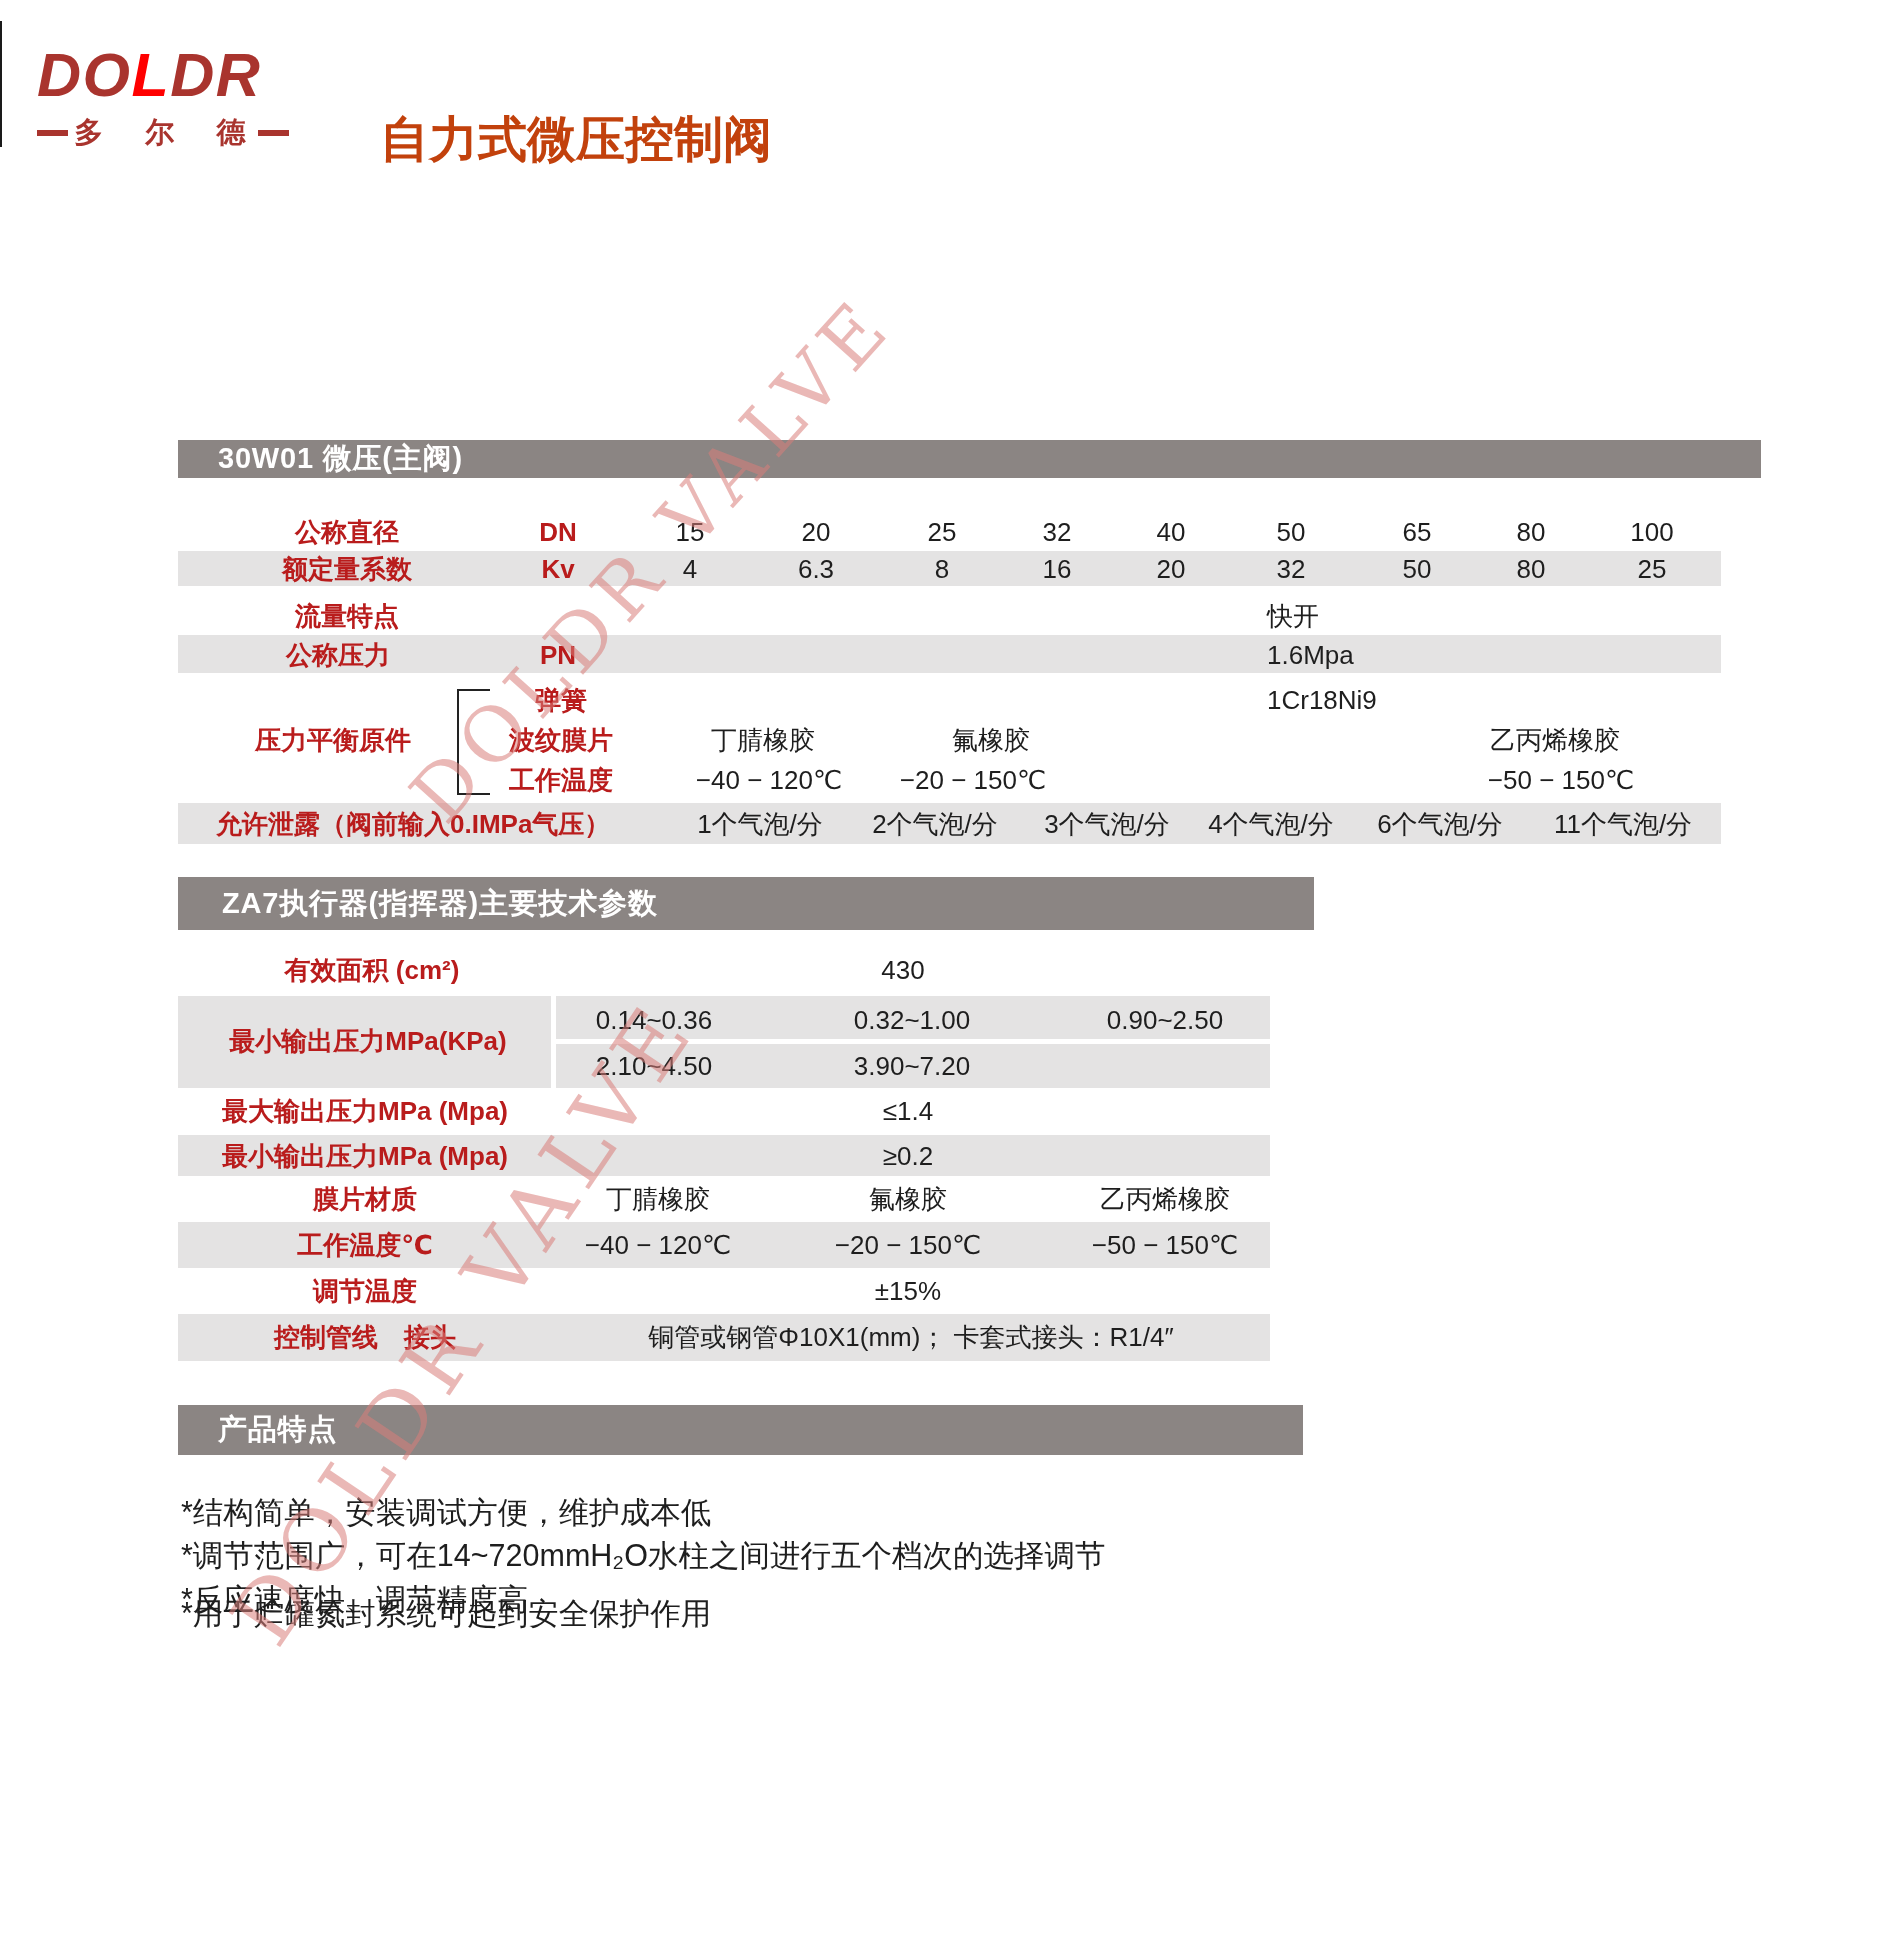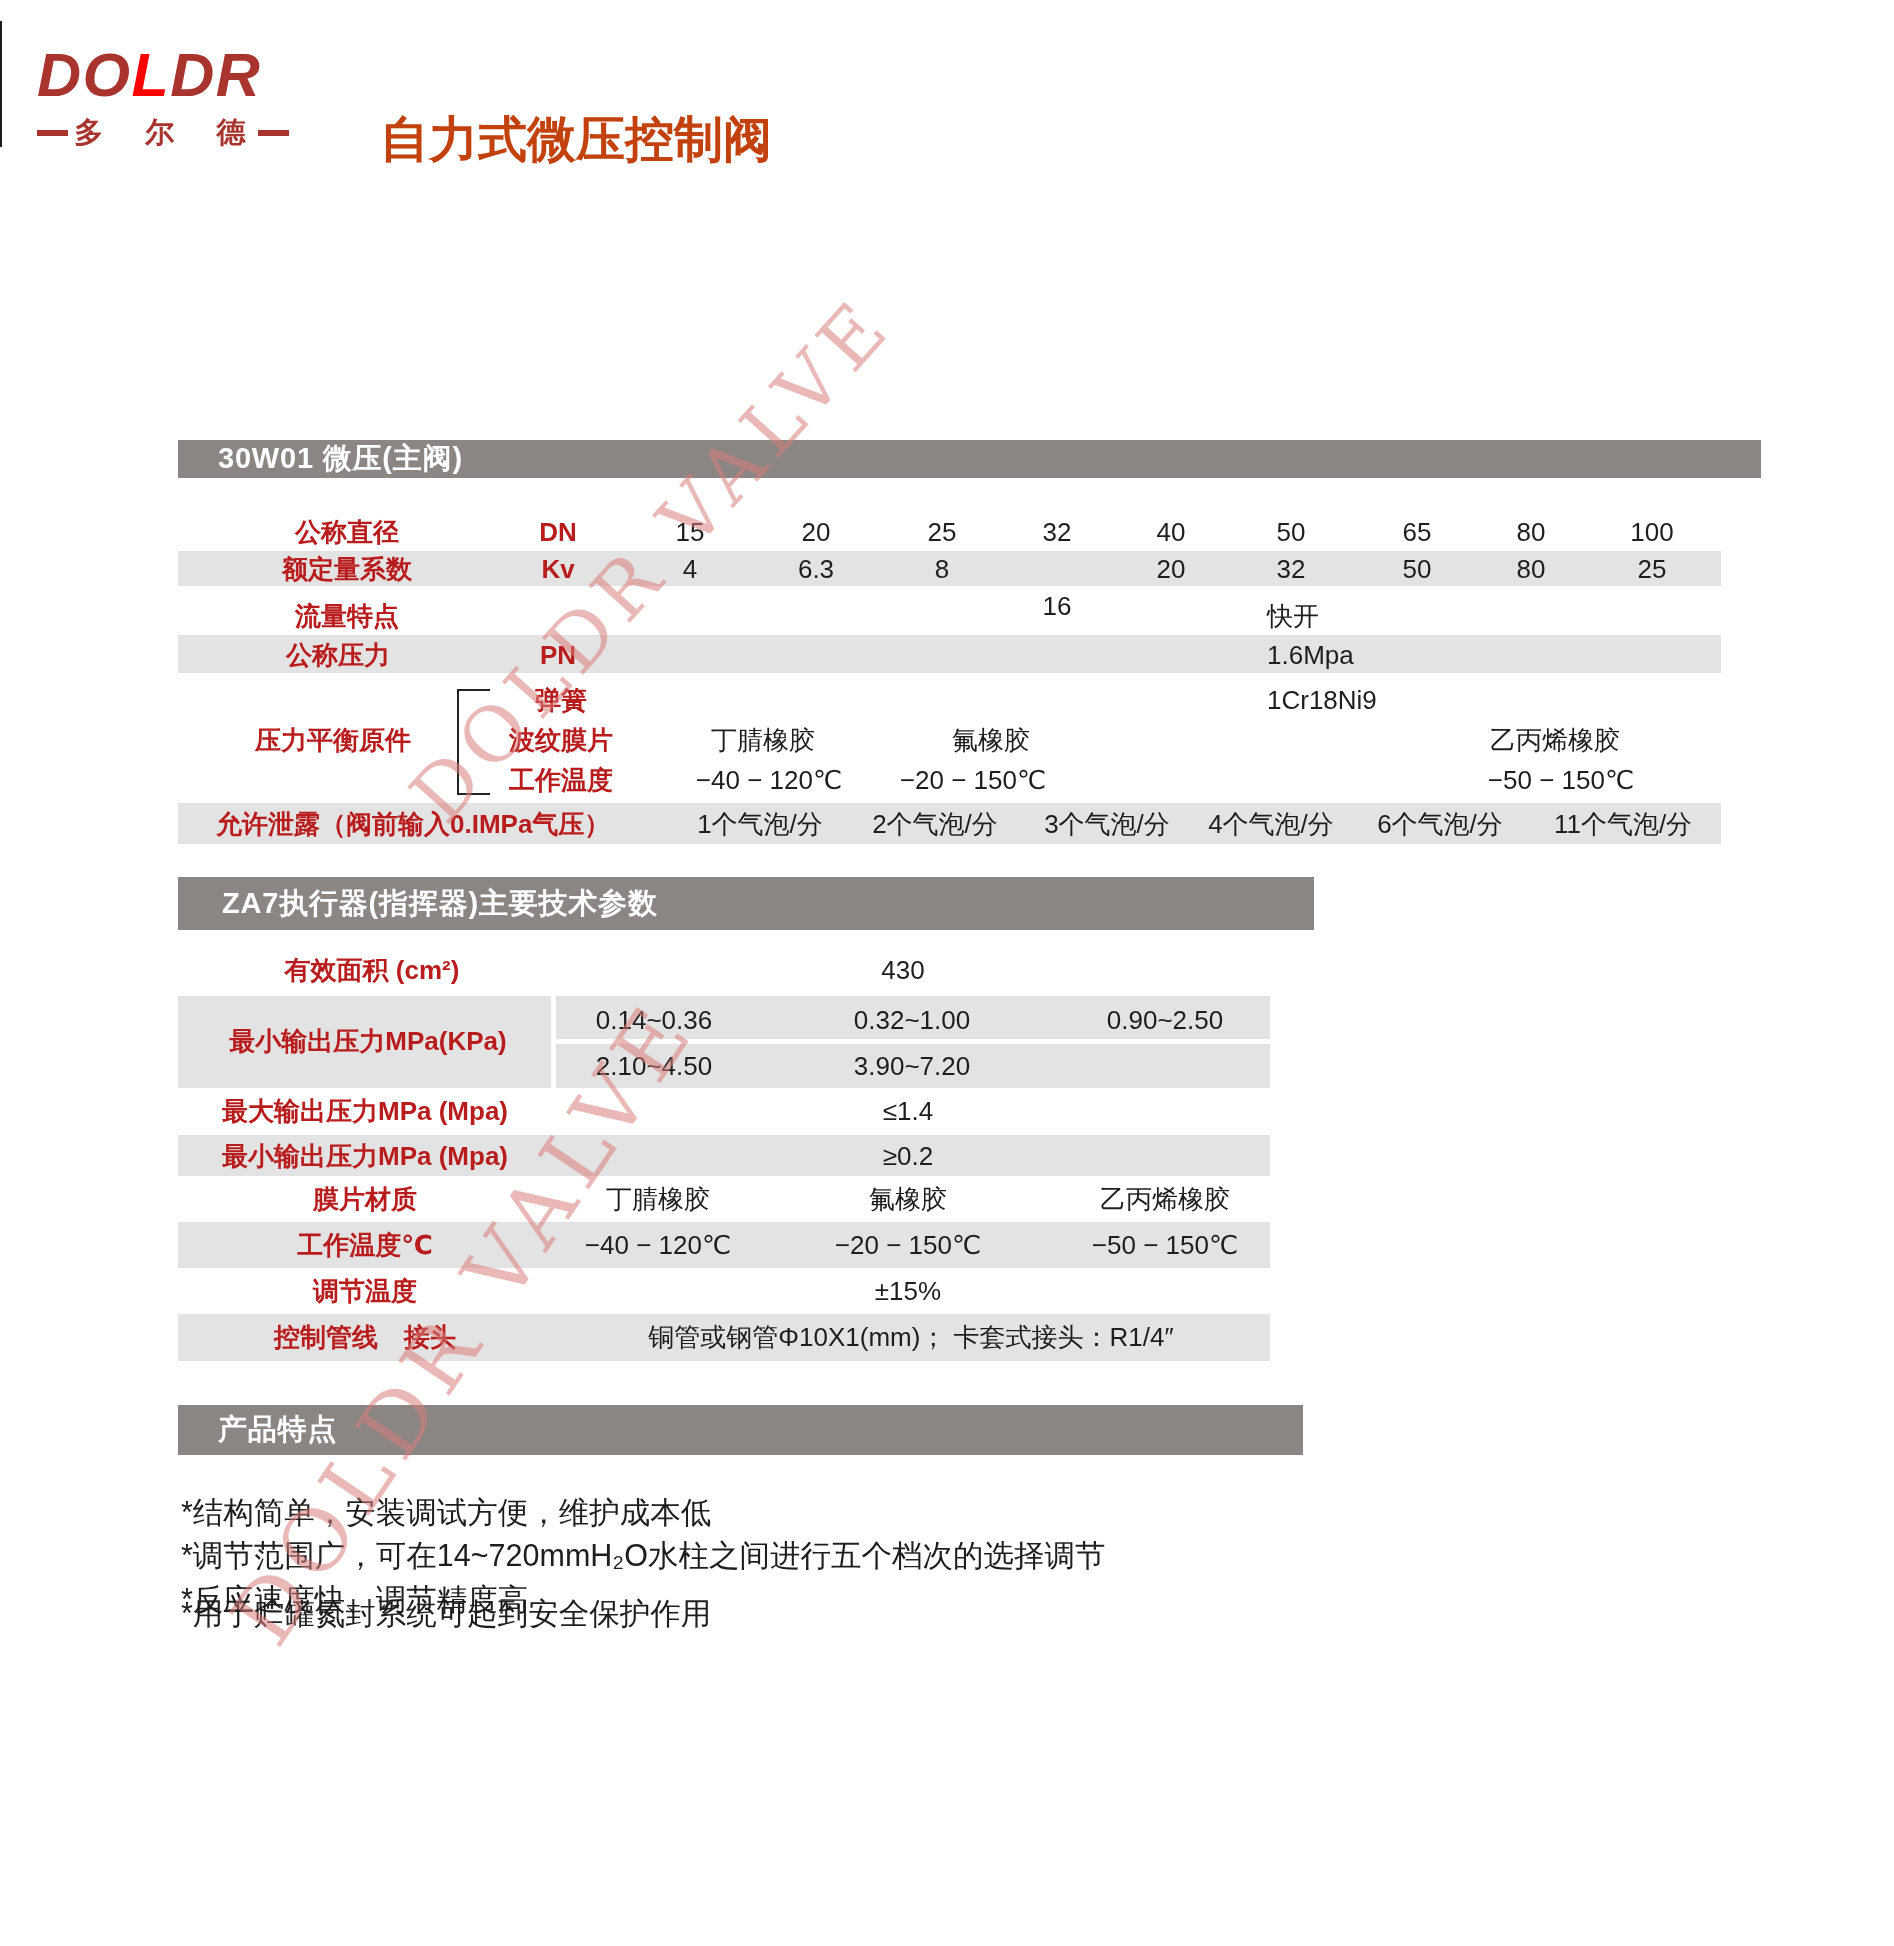--- a/index.html
+++ b/index.html
@@ -87,21 +87,21 @@
     <div class="c blk" style="left:1291px;top:532px;">50</div>
     <div class="c blk" style="left:1417px;top:532px;">65</div>
     <div class="c blk" style="left:1531px;top:532px;">80</div>
     <div class="c blk" style="left:1652px;top:532px;">100</div>
 
     <div class="c red" style="left:347px;top:569px;">额定量系数</div>
     <div class="c red" style="left:558px;top:569px;">Kv</div>
     <div class="c blk" style="left:690px;top:569px;">4</div>
     <div class="c blk" style="left:816px;top:569px;">6.3</div>
     <div class="c blk" style="left:942px;top:569px;">8</div>
-    <div class="c blk" style="left:1057px;top:569px;margin-top:37px;">16</div>
+    <div class="c blk" style="left:1057px;top:569px;">16</div>
     <div class="c blk" style="left:1171px;top:569px;">20</div>
     <div class="c blk" style="left:1291px;top:569px;">32</div>
     <div class="c blk" style="left:1417px;top:569px;">50</div>
     <div class="c blk" style="left:1531px;top:569px;">80</div>
     <div class="c blk" style="left:1652px;top:569px;">25</div>
 
     <div class="c red" style="left:347px;top:616px;">流量特点</div>
     <div class="l blk" style="left:1267px;top:616px;">快开</div>
 
     <div class="c red" style="left:338px;top:655px;">公称压力</div>

